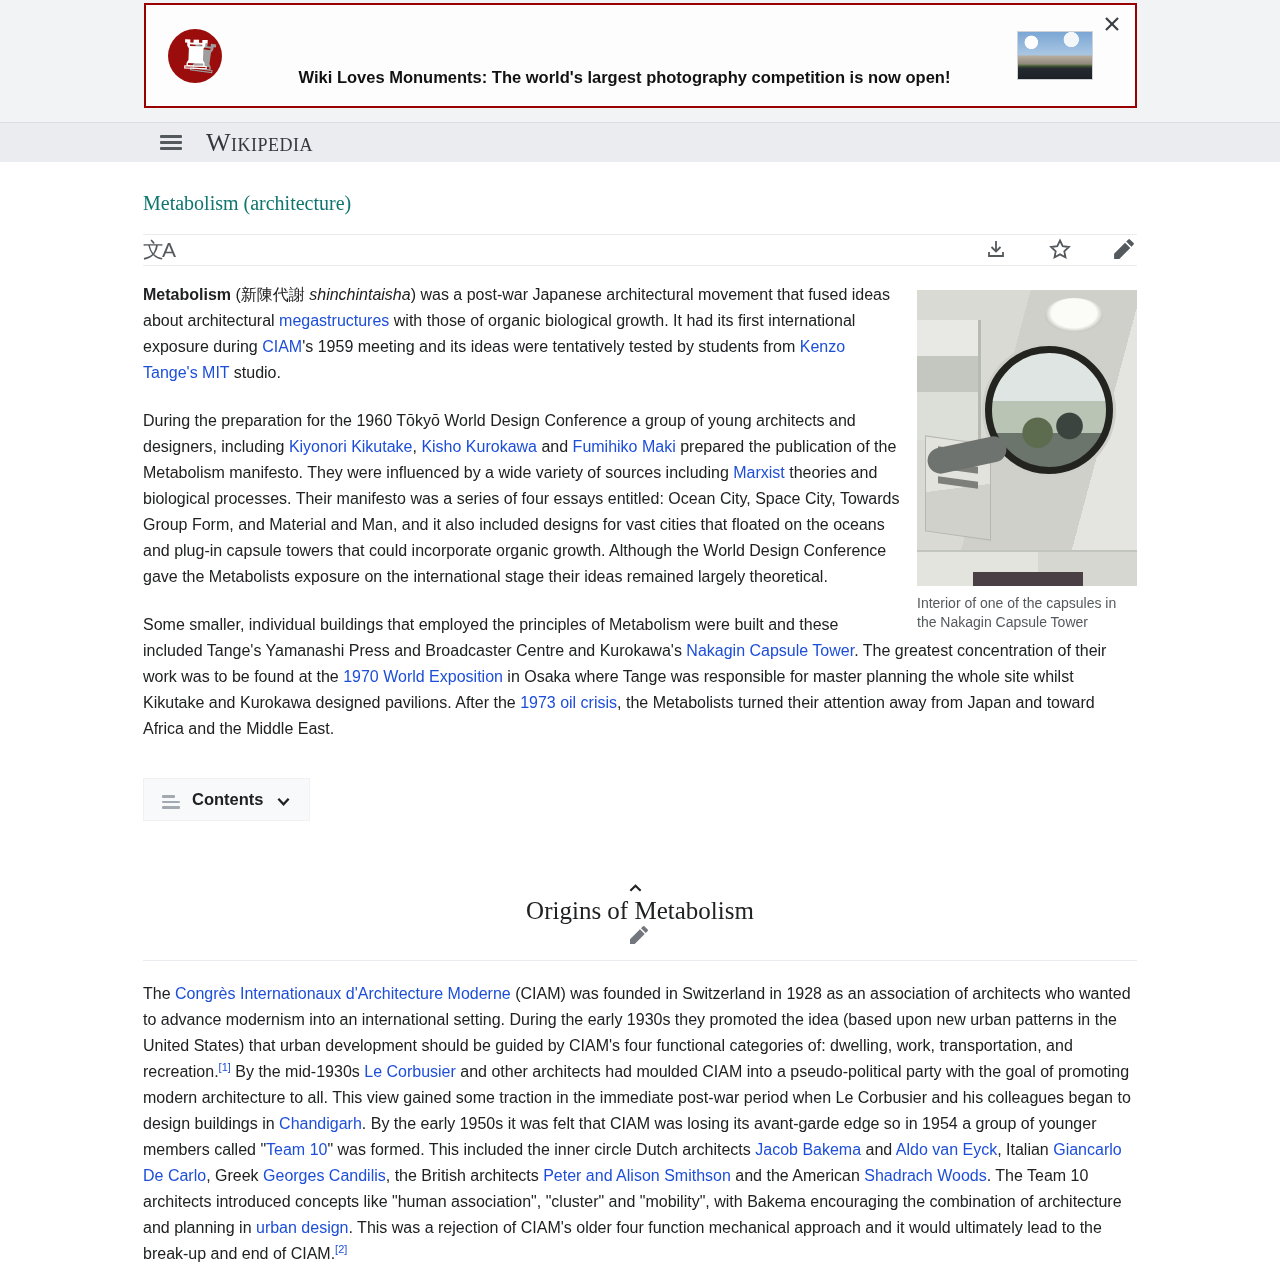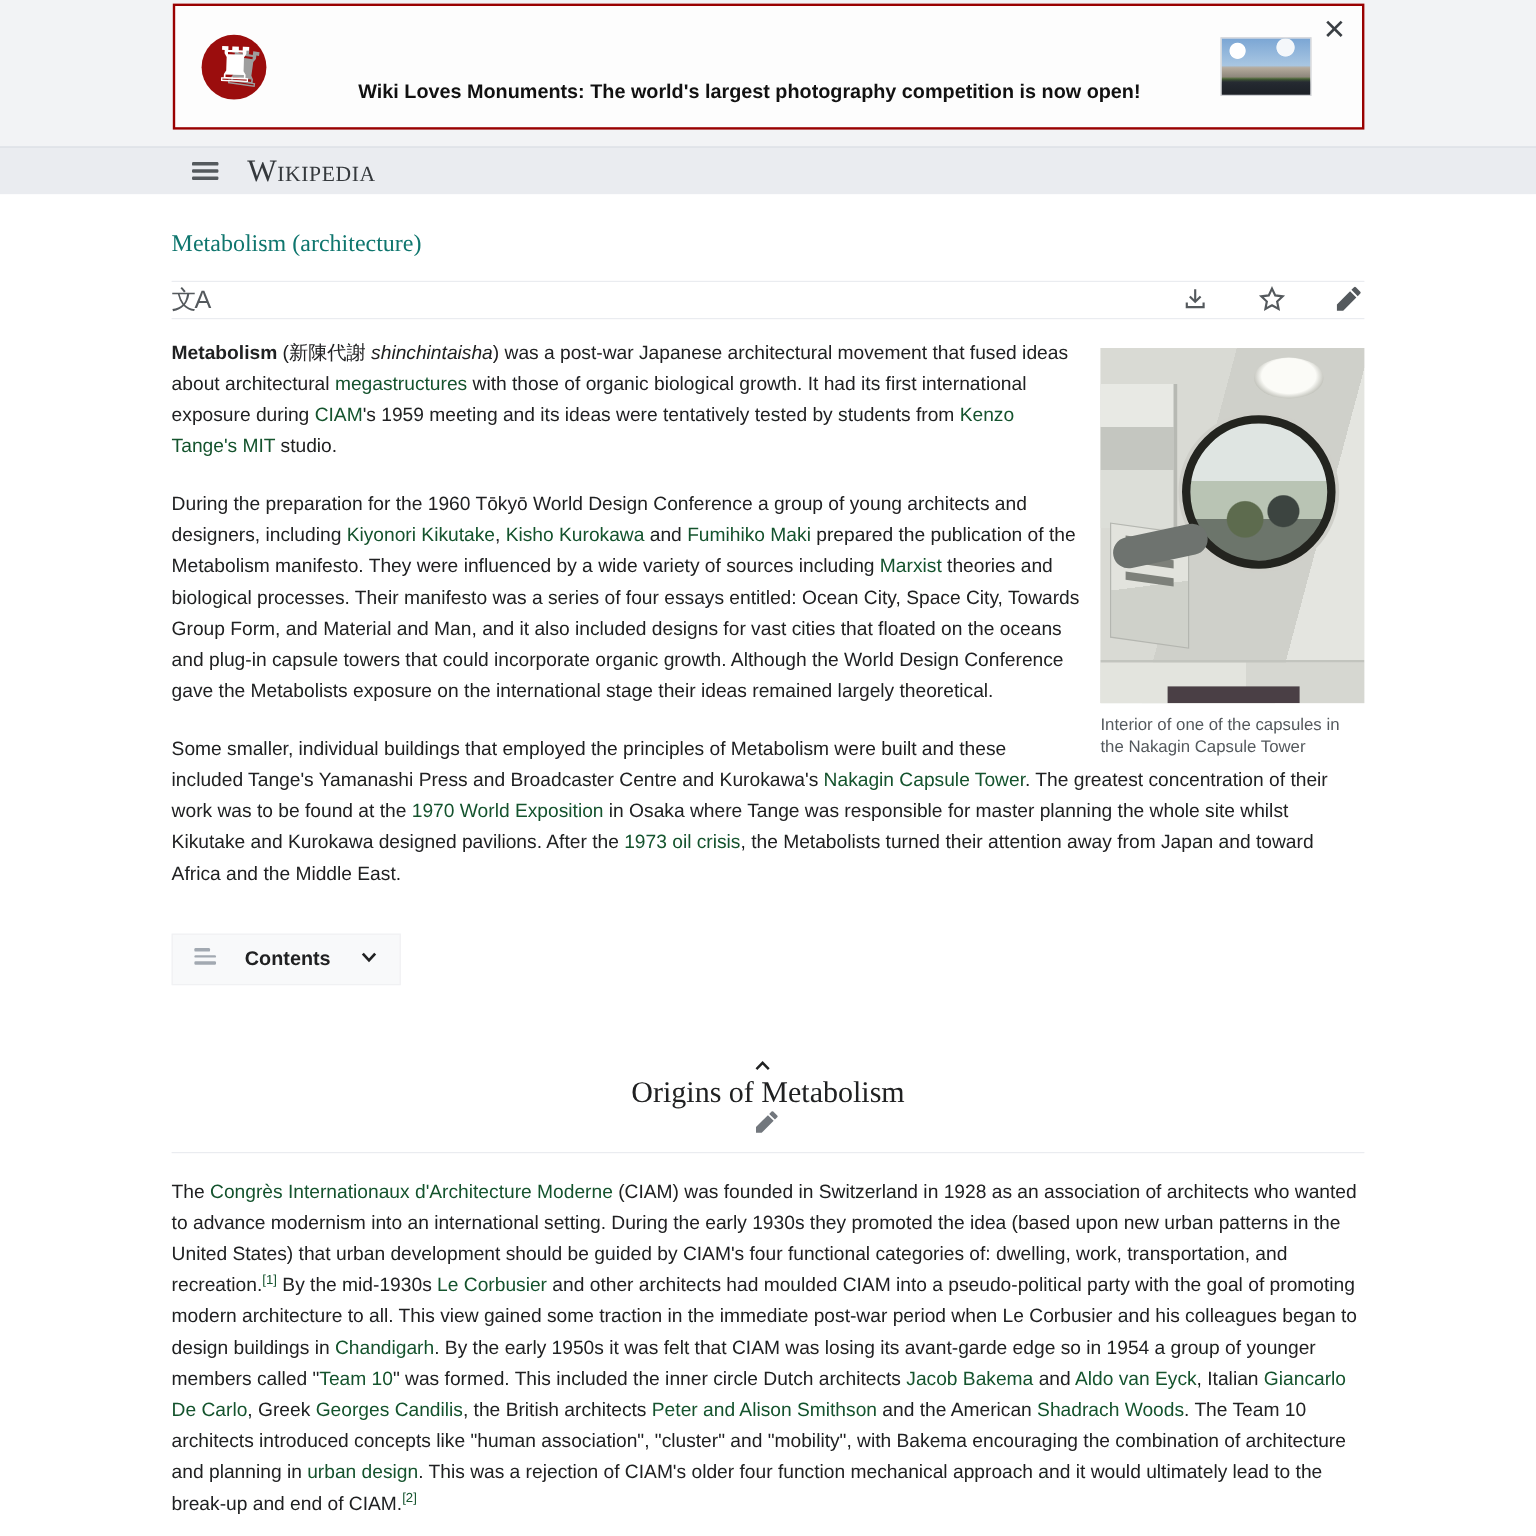--- a/index.html
+++ b/index.html
@@ -83,25 +83,25 @@
                   transform:skewY(-7deg); border-top-left-radius:14px; }
   .cap-img .pillow { position:absolute; bottom:118px; right:130px; width:80px; height:26px;
                      border-radius:13px; background:#6e736f; transform:rotate(-12deg); }
   .cap-img .base { position:absolute; bottom:0; left:0; right:0; height:36px;
                    background:linear-gradient(90deg,#e3e4de 0 55%, #d6d7d1 55%);
                    border-top:2px solid #c2c4be; }
   .cap-img .floor { position:absolute; bottom:0; left:56px; width:110px; height:14px; background:#4a3f45; }
   figcaption { font-size:14px; line-height:19px; color:#54595d; padding-top:8px; }
 
   p.wp { font-size:16px; line-height:26px; margin:16px 0 22px; }
-  a.wlink { color:#14532d; text-decoration:none; cursor:pointer; }
+  a.wlink { color:#1d4ed8; text-decoration:none; cursor:pointer; }
   .b { font-weight:bold; } .i { font-style:italic; }
   .sup { font-size:11px; vertical-align:super; line-height:0; }
 
-  .contents-btn { display:inline-flex; align-items:flex-start; gap:24px; margin:14px 0 26px;
+  .contents-btn { display:inline-flex; align-items:flex-end; gap:12px; margin:14px 0 26px;
                   background:#f8f9fa; border:1px solid #f0f1f3; padding:11px 18px; cursor:pointer; }
   .toc-icon { width:18px; height:14px; display:flex; flex-direction:column; justify-content:space-between; }
   .toc-icon span { height:2.6px; background:#a2a9b1; border-radius:1px; }
   .toc-icon span:nth-child(1) { width:13px; }
   .contents-label { font-weight:bold; font-size:16.5px; color:#202122; }
   .contents-btn svg { width:15px; height:15px; stroke:#202122; stroke-width:2.4; fill:none; }
 
   .sect-head { display:flex; align-items:center; margin-top:34px; padding-bottom:13px;
                border-bottom:1px solid #eaecf0;flex-direction:column; }
   .collapse-caret { width:16px; height:16px; margin-right:9px; cursor:pointer; }

